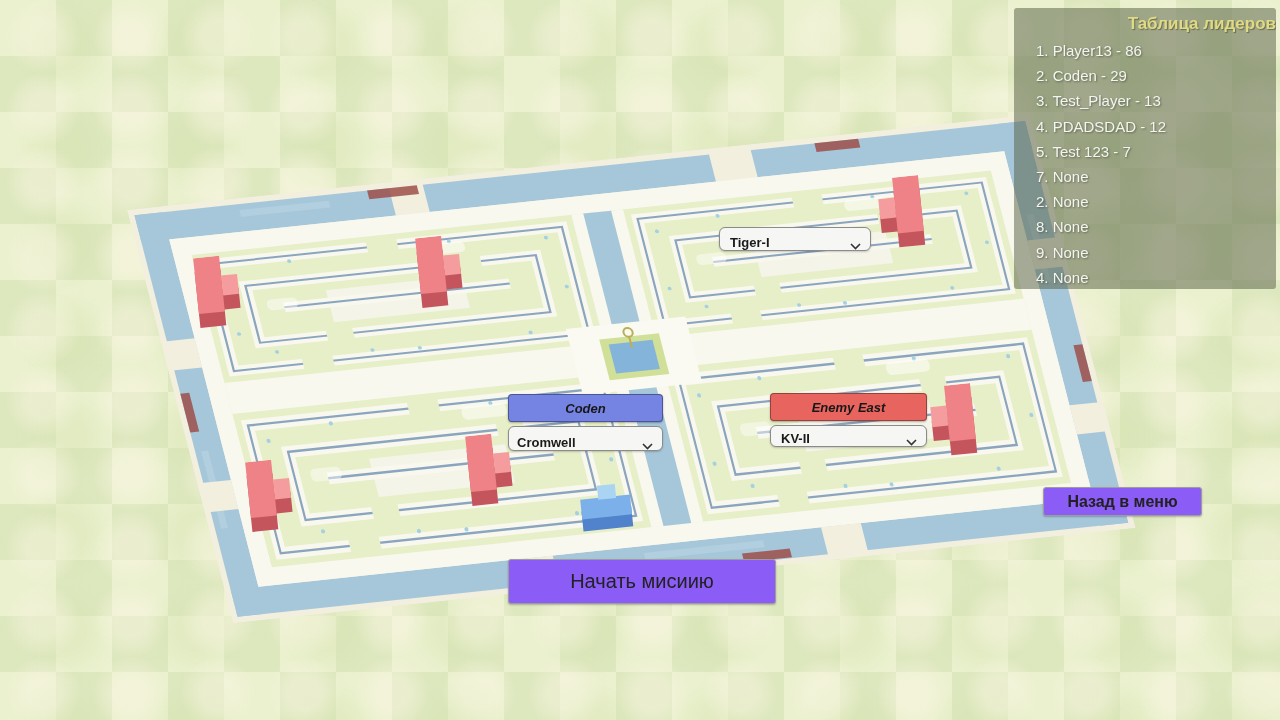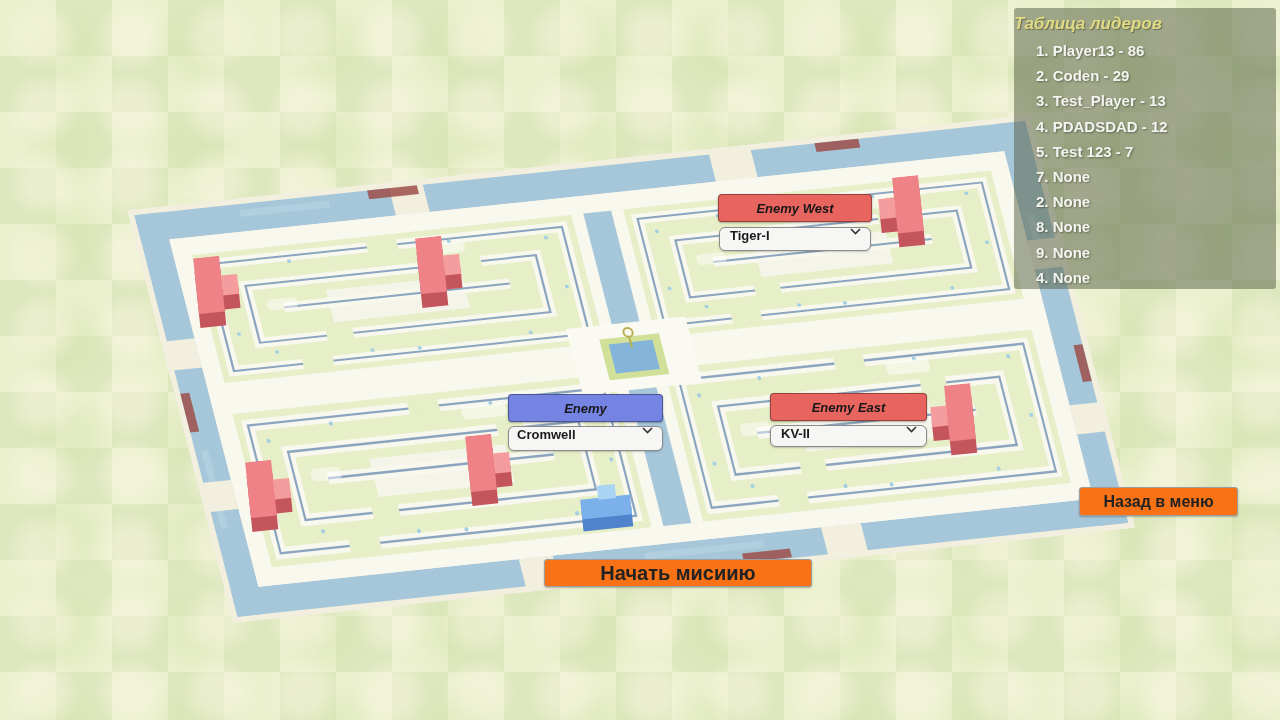--- a/index.html
+++ b/index.html
@@ -38,54 +38,54 @@
   
   .hdr{
     position:absolute;z-index:5;display:flex;align-items:center;justify-content:center;
     font-size:13px;font-weight:bold;font-style:italic;color:#181818;
     border-radius:4px;border:1px solid rgba(0,0,0,.35);
     box-shadow:0 1px 2px rgba(0,0,0,.3);box-sizing:border-box;
   }
   .hdr-red{background:#e8655f;}
   .hdr-blue{background:#7583e3;}
   .sel{
-    position:absolute;z-index:5;display:flex;align-items:flex-start;justify-content:space-between;
+    position:absolute;z-index:5;display:flex;align-items:flex-end;justify-content:space-between;
     padding:0 9px 0 10px;box-sizing:border-box;
     background:#f6f6f4;border:1px solid #8b8b8b;border-radius:6px;
     font-size:13px;font-weight:bold;color:#1a1a1a;
     box-shadow:0 1px 2px rgba(0,0,0,.2);cursor:pointer;gap:15px;
   }
   #ew-hdr{left:718px;top:194px;width:154px;height:28px;}
   #ew-sel{left:719px;top:227px;width:152px;height:24px;}
   #pl-hdr{left:508px;top:394px;width:155px;height:28px;}
   #pl-sel{left:508px;top:426px;width:155px;height:25px;padding-left:8px;}
   #ee-hdr{left:770px;top:393px;width:157px;height:28px;}
   #ee-sel{left:770px;top:425px;width:157px;height:22px;}
 
   
   .btn{
     position:absolute;z-index:5;display:flex;align-items:center;justify-content:center;
-    background:#f97316;border:1px solid #9d9d9d;border-radius:3px;
-    color:#222;box-shadow:0 1px 2px rgba(0,0,0,.25);box-sizing:border-box;cursor:pointer;margin-left:36px;
-  }
-  #start-btn{left:508px;top:559px;width:268px;height:28px;font-size:20px;font-weight:bold;}
+    background:#8b5cf6;border:1px solid #9d9d9d;border-radius:3px;
+    color:#222;box-shadow:0 1px 2px rgba(0,0,0,.25);box-sizing:border-box;cursor:pointer;
+  }
+  #start-btn{left:508px;top:559px;width:268px;height:45px;font-size:20px;font-weight:normal;}
   #back-btn{left:1043px;top:487px;width:159px;height:29px;font-size:16px;font-weight:600;}
 
   
   .leaderboard{
     position:absolute;z-index:6;left:1014px;top:8px;width:262px;height:281px;
     background:rgba(88,98,70,.52);border-radius:3px;box-sizing:border-box;
     padding-top:6px;overflow:hidden;
   }
   .lb-title{
-    text-align:left;font-size:17px;font-weight:bold;color:#e0da84;
-    text-shadow:1px 1px 1px rgba(60,62,38,.55);margin-bottom:4px;font-style:italic;
+    text-align:right;font-size:17px;font-weight:bold;color:#e0da84;
+    text-shadow:1px 1px 1px rgba(60,62,38,.55);margin-bottom:4px;
   }
   .lb-row{
-    padding-left:22px;line-height:25.2px;font-size:15px;font-weight:bold;color:#f4f4f0;
+    padding-left:22px;line-height:25.2px;font-size:15px;font-weight:normal;color:#f4f4f0;
     text-shadow:1px 1px 2px rgba(50,60,40,.55);white-space:nowrap;
   }
 </style>
 </head>
 <body>
 
 <div class="stage">
 
   <div class="map-wrap">
     <svg viewBox="0 0 908 426" width="908" height="426" xmlns="http://www.w3.org/2000/svg">
@@ -225,32 +225,29 @@
   </div>
 
   <div class="tank t7">
     <svg width="58" height="50" viewBox="0 0 58 50">
         <path d="M22 16 H40 V28 H54 V48 H4 V28 H22 Z" fill="#5182cc"></path>
         <rect x="4" y="16" width="50" height="20" fill="#7cb0ea"></rect>
         <rect x="22" y="4" width="18" height="14" fill="#a9d4f2"></rect>
       </svg>
   </div>
 
-  <div id="ew-hdr" class="hdr hdr-red">
-    <span>Enemy West</span>
-  </div>
   <div id="ew-sel" class="sel">
     <span>Tiger-I</span>
     <svg width="11" height="7" viewBox="0 0 11 7">
         <path d="M1 1 L5.5 5.5 L10 1" stroke="#333" stroke-width="1.6" fill="none"></path>
       </svg>
   </div>
 
   <div id="pl-hdr" class="hdr hdr-blue">
-    <span>Enemy</span>
+    <span>Coden</span>
   </div>
   <div id="pl-sel" class="sel">
     <span>Cromwell</span>
     <svg width="11" height="7" viewBox="0 0 11 7">
         <path d="M1 1 L5.5 5.5 L10 1" stroke="#333" stroke-width="1.6" fill="none"></path>
       </svg>
   </div>
 
   <div id="ee-hdr" class="hdr hdr-red">
     <span>Enemy East</span>

